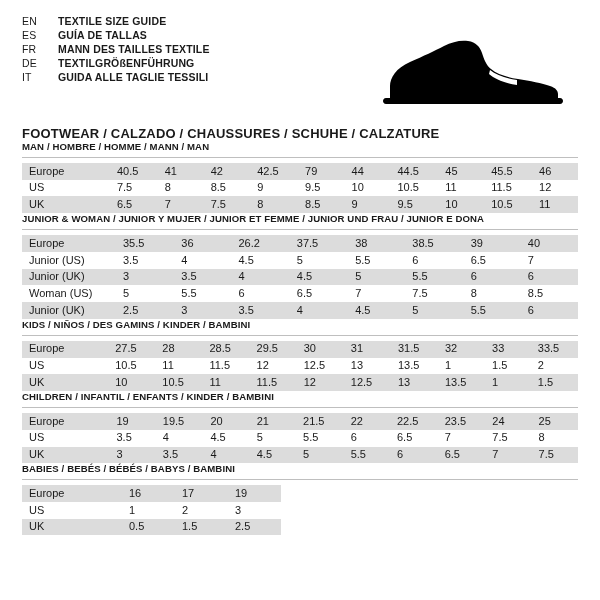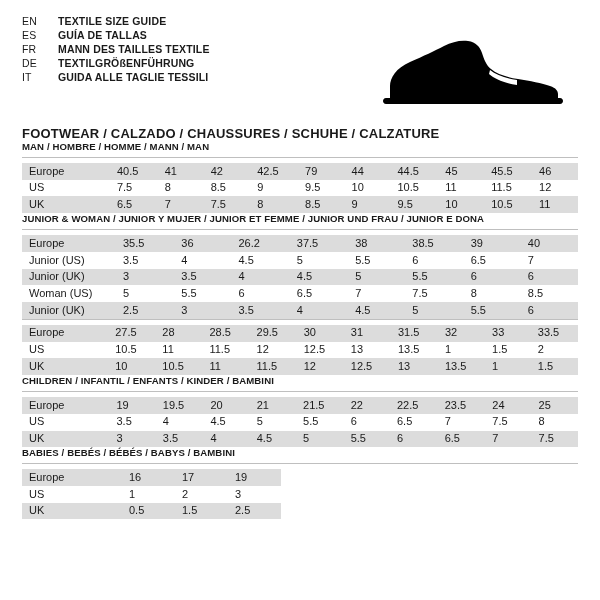--- a/index.html
+++ b/index.html
@@ -273,20 +273,21 @@
           <td>4.5</td>
           <td>5</td>
           <td>5.5</td>
           <td>6</td>
         </tr>
       </tbody>
     </table>
   </div>
 
   <div class="group">
+    <div class="group-title">KIDS / NIÑOS / DES GAMINS / KINDER / BAMBINI</div>
     <hr class="hr-top">
     <table class="sizes">
       <colgroup>
         <col class="w-wide">
           <col class="w-cell">
           <col class="w-cell">
           <col class="w-cell">
           <col class="w-cell">
         <col class="w-cell">
           <col class="w-cell">

